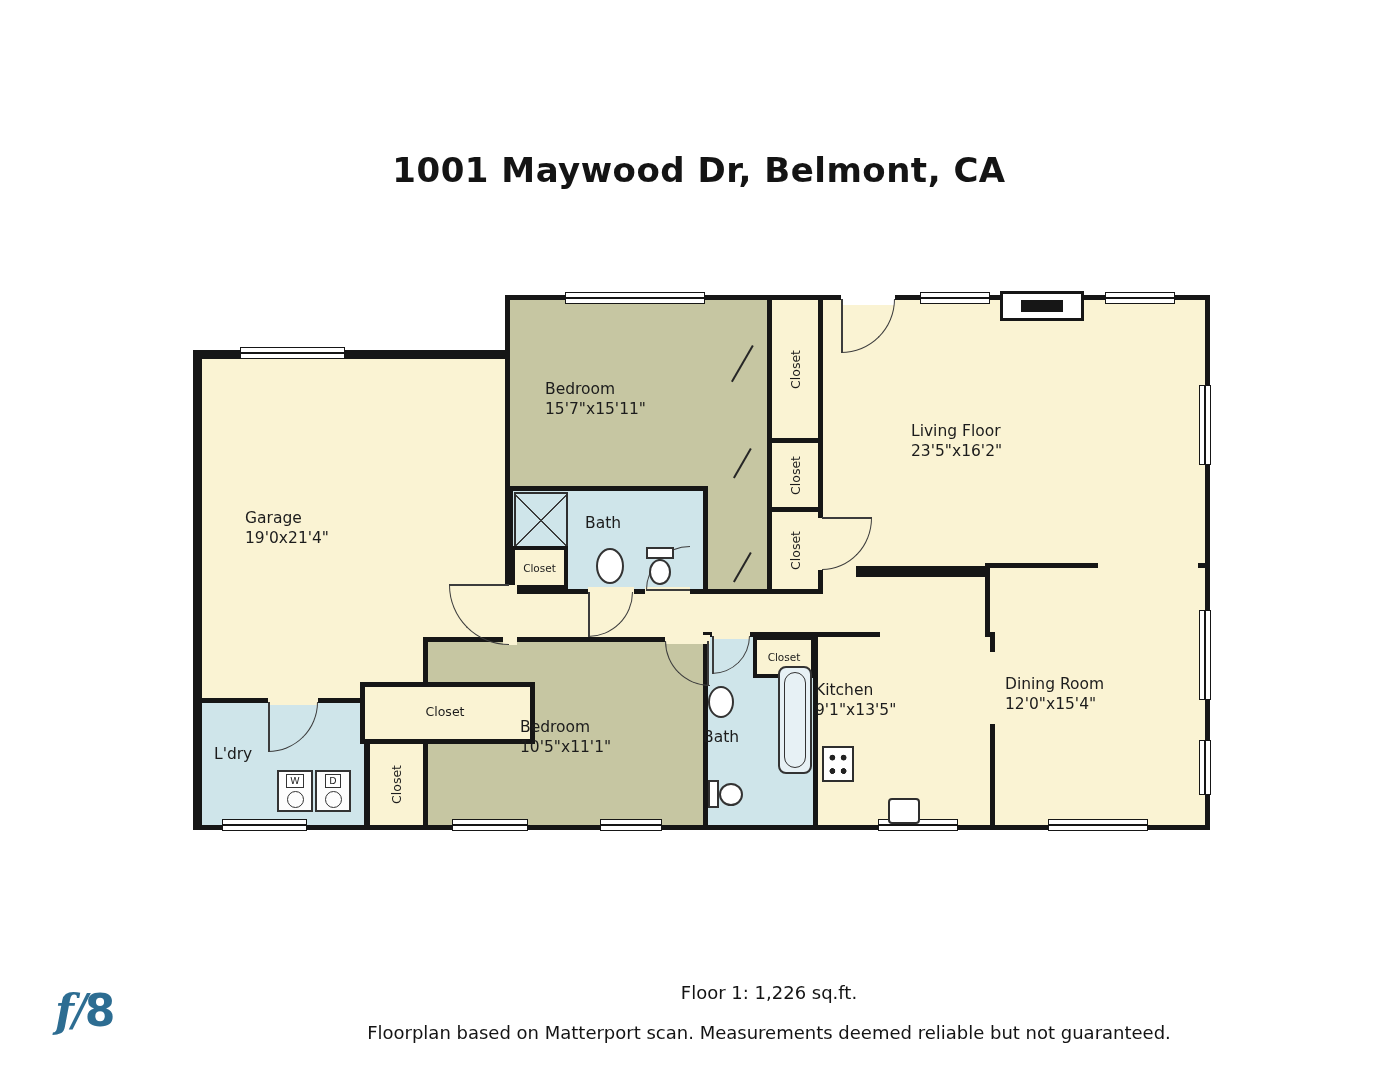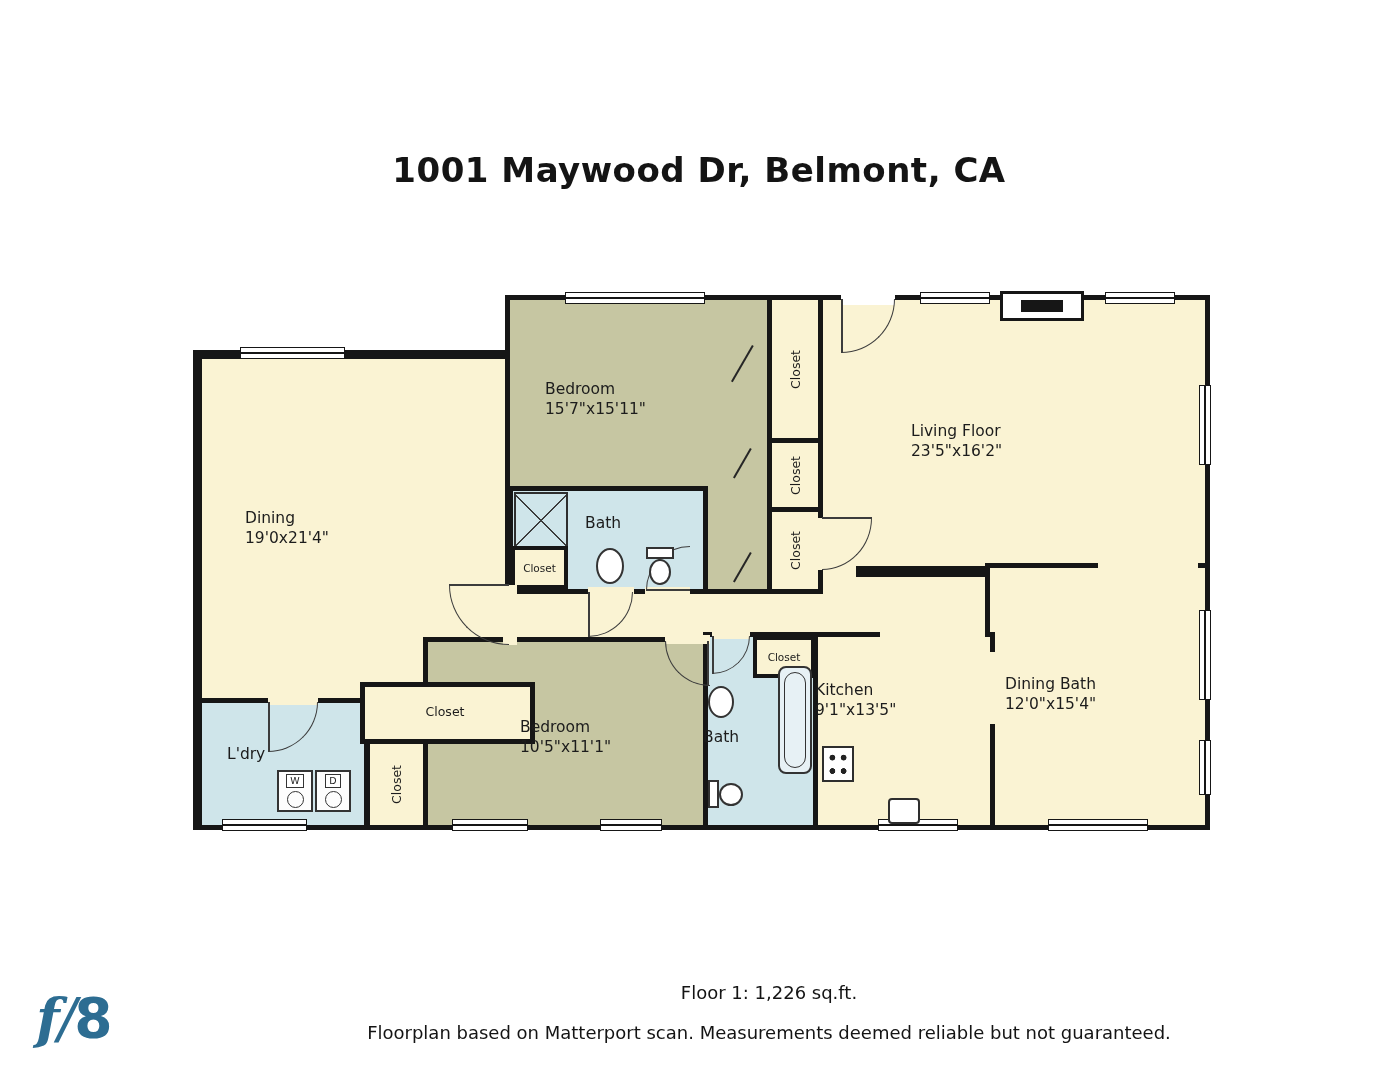--- a/index.html
+++ b/index.html
@@ -51,21 +51,21 @@
   .appl{background:#fdfdfd;border:2.5px solid #333;display:flex;flex-direction:column;align-items:center;padding-top:2px;}
   .appl-letter{font-size:9.5px;line-height:1;border:1px solid #333;padding:1px 3px;background:#fff;color:#1c1c1c;}
   .appl-circle{width:15px;height:15px;border:1.5px solid #333;border-radius:50%;margin-top:3px;}
   .fireplace{background:#ffffff;border:3px solid var(--wall);display:flex;align-items:center;justify-content:center;}
   .fireplace-core{width:42px;height:12px;background:var(--wall);}
   .title{position:absolute;left:0;width:100%;top:150px;text-align:center;font-size:34px;font-weight:bold;letter-spacing:0.5px;color:#141414;}
   .footer{position:absolute;left:140px;width:1258px;top:982px;text-align:center;color:#141414;}
   .f-total{font-size:20px;font-weight:bold;margin-bottom:9px;}
   .f-floor{font-size:18px;margin-bottom:19px;}
   .f-disc{font-size:18px;}
-  .logo{position:absolute;left:36px;top:985px;font-size:55px;color:var(--logo);letter-spacing:-2px;}
+  .logo{position:absolute;left:55px;top:985px;font-size:44px;color:var(--logo);letter-spacing:-2px;}
   .logo-f{font-family:"DejaVu Serif","Liberation Serif",serif;font-style:italic;font-weight:bold;}
   .logo-slash{font-style:italic;font-weight:normal;}
   .logo-8{font-weight:bold;}
 </style>
 </head>
 <body>
 
 <div class="title">1001 Maywood Dr, Belmont, CA</div>
 
 <div class="plan">
@@ -173,50 +173,50 @@
   <div class="abs appl" style="left:277px;top:770px;width:36px;height:42px">
     <span class="appl-letter">W</span>
     <span class="appl-circle"></span>
   </div>
   <div class="abs appl" style="left:315px;top:770px;width:36px;height:42px">
     <span class="appl-letter">D</span>
     <span class="appl-circle"></span>
   </div>
 
   <div class="abs rlabel" style="left:245px;top:508px;width:200px">
-    <div>Dining</div>
+    <div>Garage</div>
     <div>19'0x21'4"</div>
   </div>
   <div class="abs rlabel" style="left:545px;top:379px;width:200px">
     <div>Bedroom</div>
     <div>15'7"x15'11"</div>
   </div>
   <div class="abs rlabel" style="left:911px;top:421px;width:200px">
     <div>Living Floor</div>
     <div>23'5"x16'2"</div>
   </div>
   <div class="abs rlabel" style="left:1005px;top:674px;width:200px">
-    <div>Dining Bath</div>
+    <div>Dining Room</div>
     <div>12'0"x15'4"</div>
   </div>
   <div class="abs rlabel" style="left:815px;top:680px;width:175px">
     <div>Kitchen</div>
     <div>9'1"x13'5"</div>
   </div>
   <div class="abs rlabel" style="left:520px;top:717px;width:195px">
     <div>Bedroom</div>
     <div>10'5"x11'1"</div>
   </div>
   <div class="abs rlabel" style="left:585px;top:513px;width:90px">
     <div>Bath</div>
   </div>
   <div class="abs rlabel" style="left:703px;top:727px;width:95px">
     <div>Bath</div>
   </div>
-  <div class="abs rlabel" style="left:227px;top:744px;width:140px">
+  <div class="abs rlabel" style="left:214px;top:744px;width:140px">
     <div>L'dry</div>
   </div>
   <div class="abs clabel" style="left:375px;top:704px;width:140px">Closet</div>
 
 </div>
 
 <div class="footer">
   <div class="f-floor">Floor 1: 1,226 sq.ft.</div>
   <div class="f-disc">Floorplan based on Matterport scan. Measurements deemed reliable but not guaranteed.</div>
 </div>

